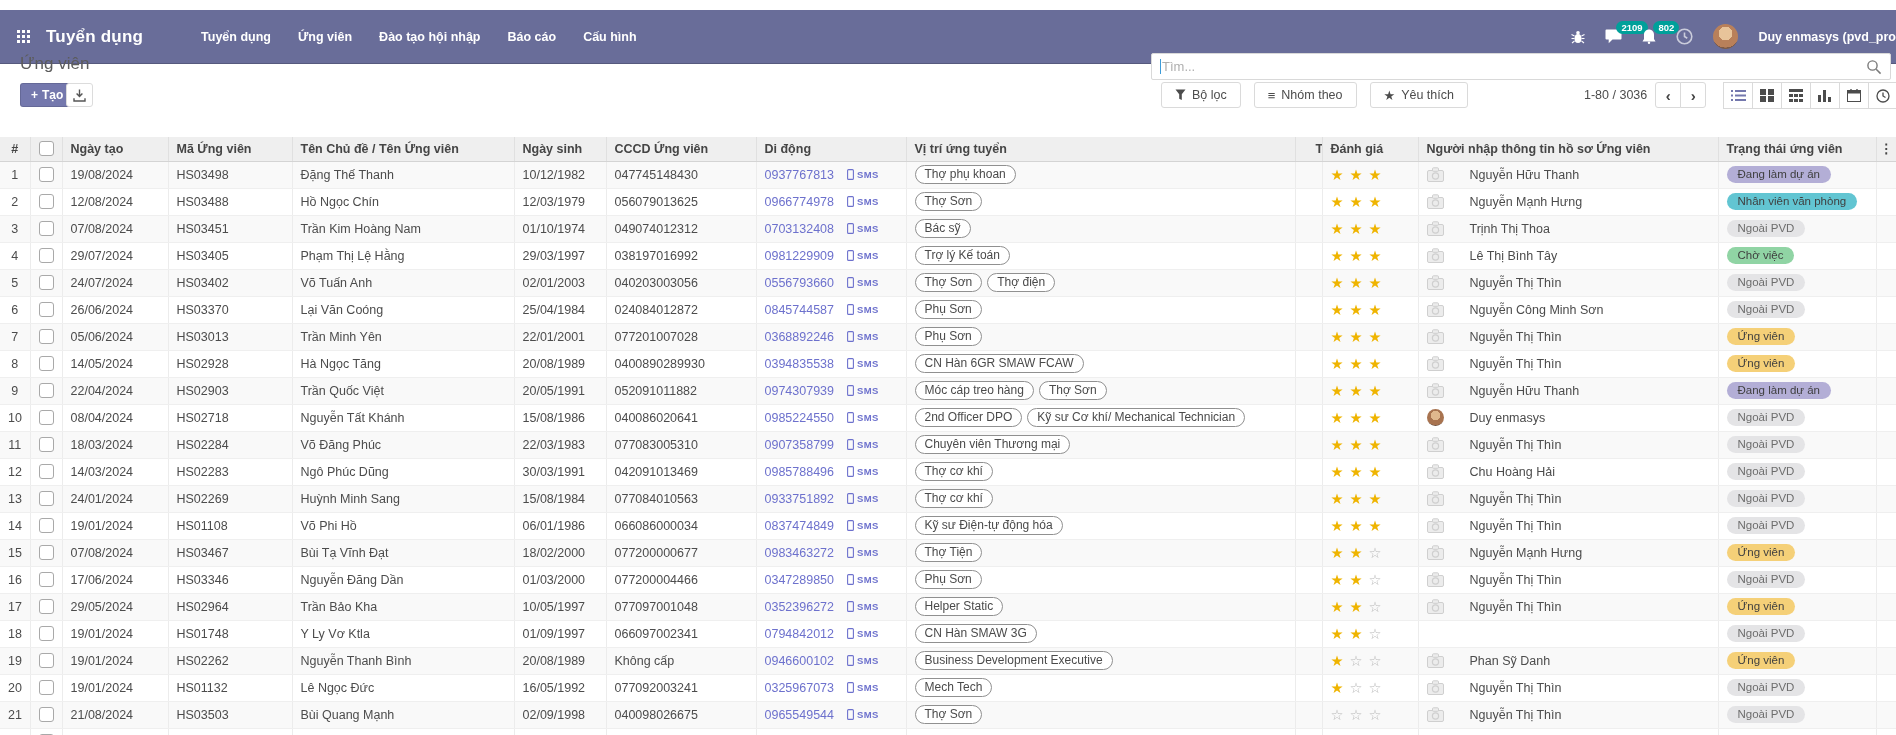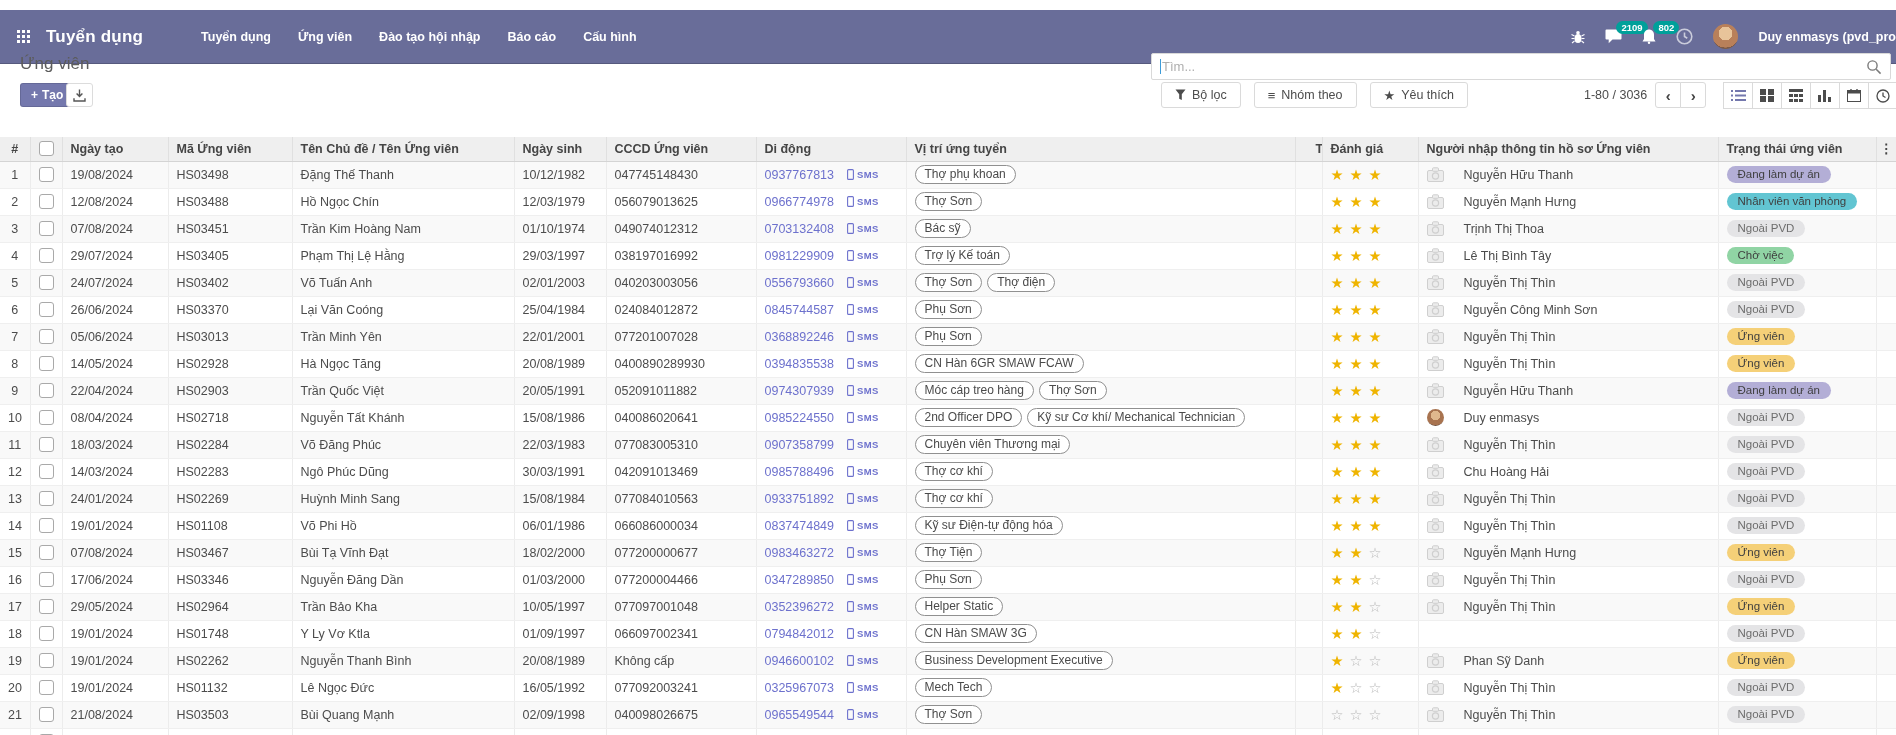--- a/index.html
+++ b/index.html
@@ -74,21 +74,21 @@
   .cb { display:inline-block; width:15px; height:15px; background:#fff;
     border:1px solid #a9a9a9; border-radius:3px; vertical-align:middle; cursor:pointer; }
   .phone-cell { display:flex; align-items:center; gap:13px; }
   .phone-link { color:var(--link); text-decoration:none; cursor:pointer; }
   .sms-btn { color:var(--link); font-size:9.5px; font-weight:bold;
     display:inline-flex; align-items:center; gap:3px; cursor:pointer; letter-spacing:.3px; }
   .pos-tag { display:inline-block; background:#fff; border:1px solid #909090; border-radius:11px;
     padding:1px 9px 2px; margin-right:5px; font-size:12px; color:#4a4a4a; }
   .star { font-size:14.5px; color:#b9b9b9; margin-right:6px; cursor:pointer; }
   .star.on { color:var(--star-gold); }
-  .rec-cell { display:flex; align-items:center; gap:20px; }
+  .rec-cell { display:flex; align-items:center; gap:26px; }
   .rec-avatar { display:flex; align-items:center; flex:0 0 auto; }
   .rec-avatar.photo { width:17px; height:17px; border-radius:50%;
     background:radial-gradient(circle at 50% 38%, #e0b88d 0 34%, #a8734f 35% 70%, #6e4d3b 71%); }
   .badge { display:inline-block; border-radius:11px; padding:2px 11px 3px; font-size:11.5px; color:#3f3f3f; }
   .badge-project   { background:var(--status-project); }
   .badge-office    { background:var(--status-office); }
   .badge-outside   { background:var(--status-outside); color:#6d6d6d; }
   .badge-waiting   { background:var(--status-waiting); }
   .badge-candidate { background:var(--status-candidate); }
   .more-dots { font-size:13px; font-weight:bold; color:#454545; cursor:pointer; }

